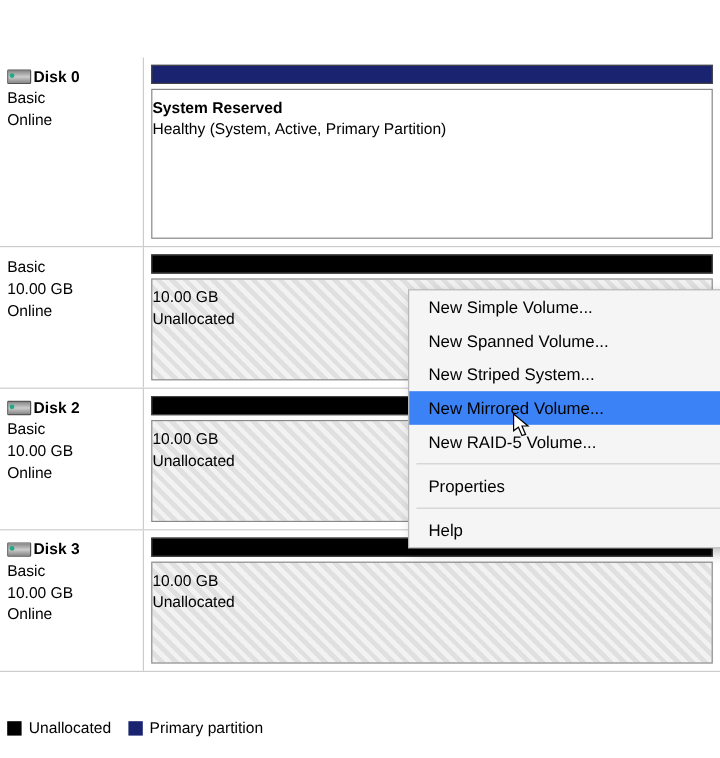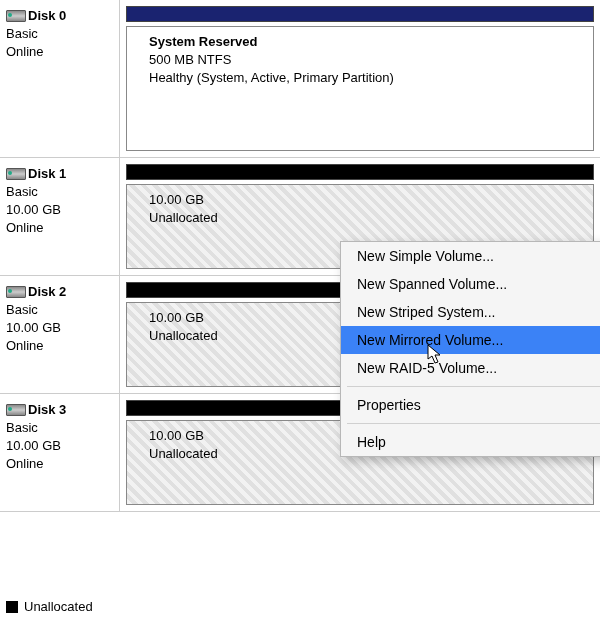--- a/index.html
+++ b/index.html
@@ -73,30 +73,30 @@
     background: #1a2370;
     border: 1px solid #444;
   }
   .bar-black {
     background: #000;
     border: 1px solid #444;
   }
   .vol-body {
     flex: 1;
     border: 1px solid #888;
-    padding: 6px 22px;
+    padding: 6px 0;
     line-height: 1.4;
     position: relative;
     background: #fff;
   }
   .vol-body.hatched {
     background-image: repeating-linear-gradient(45deg, #f2f2f2 0, #f2f2f2 4px, #e0e0e0 4px, #e0e0e0 8px);
   }
   .vol-title { font-weight: bold; }
-  .row0 { height: 158px; }
+  .row0 { height: 158px; margin-top: 48px; }
   .row1 { height: 118px; }
   .row2 { height: 118px; }
   .row3 { height: 118px; }
   .legend {
     position: absolute;
     bottom: 18px;
     left: 6px;
     display: flex;
     gap: 14px;
     align-items: center;
@@ -153,32 +153,27 @@
         <span class="disk-icon"></span>
         <span>Disk 0</span>
       </div>
       <div class="disk-line">Basic</div>
       <div class="disk-line">Online</div>
     </div>
     <div class="vol-cell">
       <div class="vol-bar bar-primary"></div>
       <div class="vol-body">
         <div class="vol-title">System Reserved</div>
-        <div>500 MB NTFS</div>
         <div>Healthy (System, Active, Primary Partition)</div>
       </div>
     </div>
   </div>
 
   <div class="disk-row row1">
     <div class="disk-info-cell">
-      <div class="disk-header-line">
-        <span class="disk-icon"></span>
-        <span>Disk 1</span>
-      </div>
       <div class="disk-line">Basic</div>
       <div class="disk-line">10.00 GB</div>
       <div class="disk-line">Online</div>
     </div>
     <div class="vol-cell">
       <div class="vol-bar bar-black"></div>
       <div class="vol-body hatched">
         <div class="vol-title"></div>
         <div>10.00 GB</div>
         <div>Unallocated</div>
@@ -225,20 +220,24 @@
       </div>
     </div>
   </div>
 
 </div>
 
 <div class="legend">
   <div class="legend-item">
     <span class="swatch black"></span>
     <span>Unallocated</span>
+  </div>
+  <div class="legend-item">
+    <span class="swatch primary"></span>
+    <span>Primary partition</span>
   </div>
 </div>
 
 <div class="context-menu">
   <div class="menu-item">New Simple Volume...</div>
   <div class="menu-item">New Spanned Volume...</div>
   <div class="menu-item">New Striped System...</div>
   <div class="menu-item highlight">New Mirrored Volume...</div>
   <div class="menu-item">New RAID-5 Volume...</div>
   <div class="menu-sep"></div>

